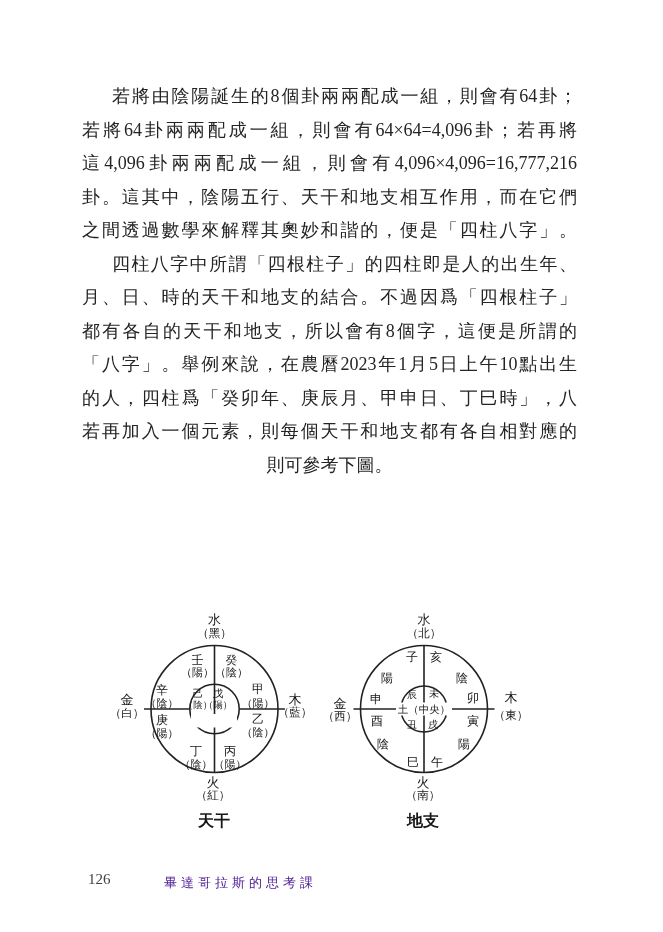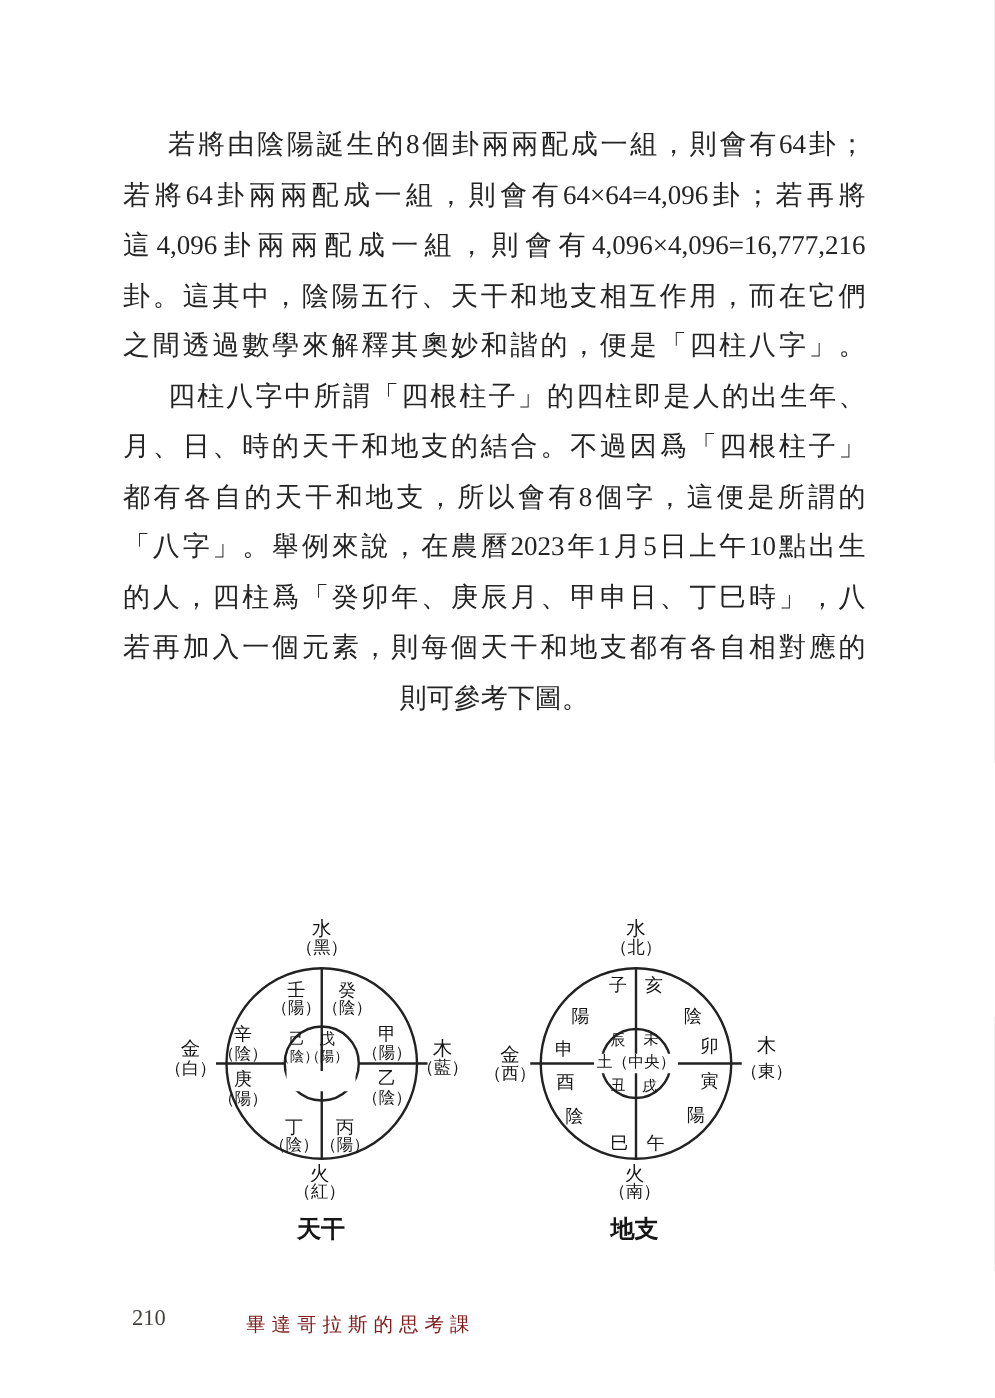--- a/index.html
+++ b/index.html
@@ -39,21 +39,21 @@
   .footer{
     position:absolute;left:0;top:868px;width:663px;height:28px;
   }
   .page-num{
     position:absolute;left:88px;top:3px;
     font-size:15px;color:#45403c;
     font-family:"Liberation Serif","DejaVu Serif",serif;
   }
   .book-title{
     position:absolute;left:164px;top:6px;
-    font-size:13px;letter-spacing:4px;color:#7f1d1d;
+    font-size:13px;letter-spacing:4px;color:#4c1d95;
     font-family:"Liberation Sans","DejaVu Sans",sans-serif;
   }
 </style>
 </head>
 <body>
 
 <div class="page">
 
   <div class="text-block">
     <div class="tline indent">若將由陰陽誕生的8個卦兩兩配成一組，則會有64卦；</div>
@@ -144,17 +144,17 @@
 
     <text x="97" y="86" font-size="10" text-anchor="middle" dominant-baseline="central">辰</text>
     <text x="119" y="85.5" font-size="10" text-anchor="middle" dominant-baseline="central">未</text>
     <text x="109" y="101" font-size="10.5" text-anchor="middle" dominant-baseline="central">土（中央）</text>
     <text x="97" y="116" font-size="10" text-anchor="middle" dominant-baseline="central">丑</text>
     <text x="118" y="116.5" font-size="10" text-anchor="middle" dominant-baseline="central">戌</text>
     <text x="108" y="212" font-size="16" class="caption" text-anchor="middle" dominant-baseline="central">地支</text>
   </svg>
 
   <div class="footer">
-    <span class="page-num">210</span>
+    <span class="page-num">126</span>
     <span class="book-title">畢達哥拉斯的思考課</span>
   </div>
 
 </div>
 
 </body></html>

